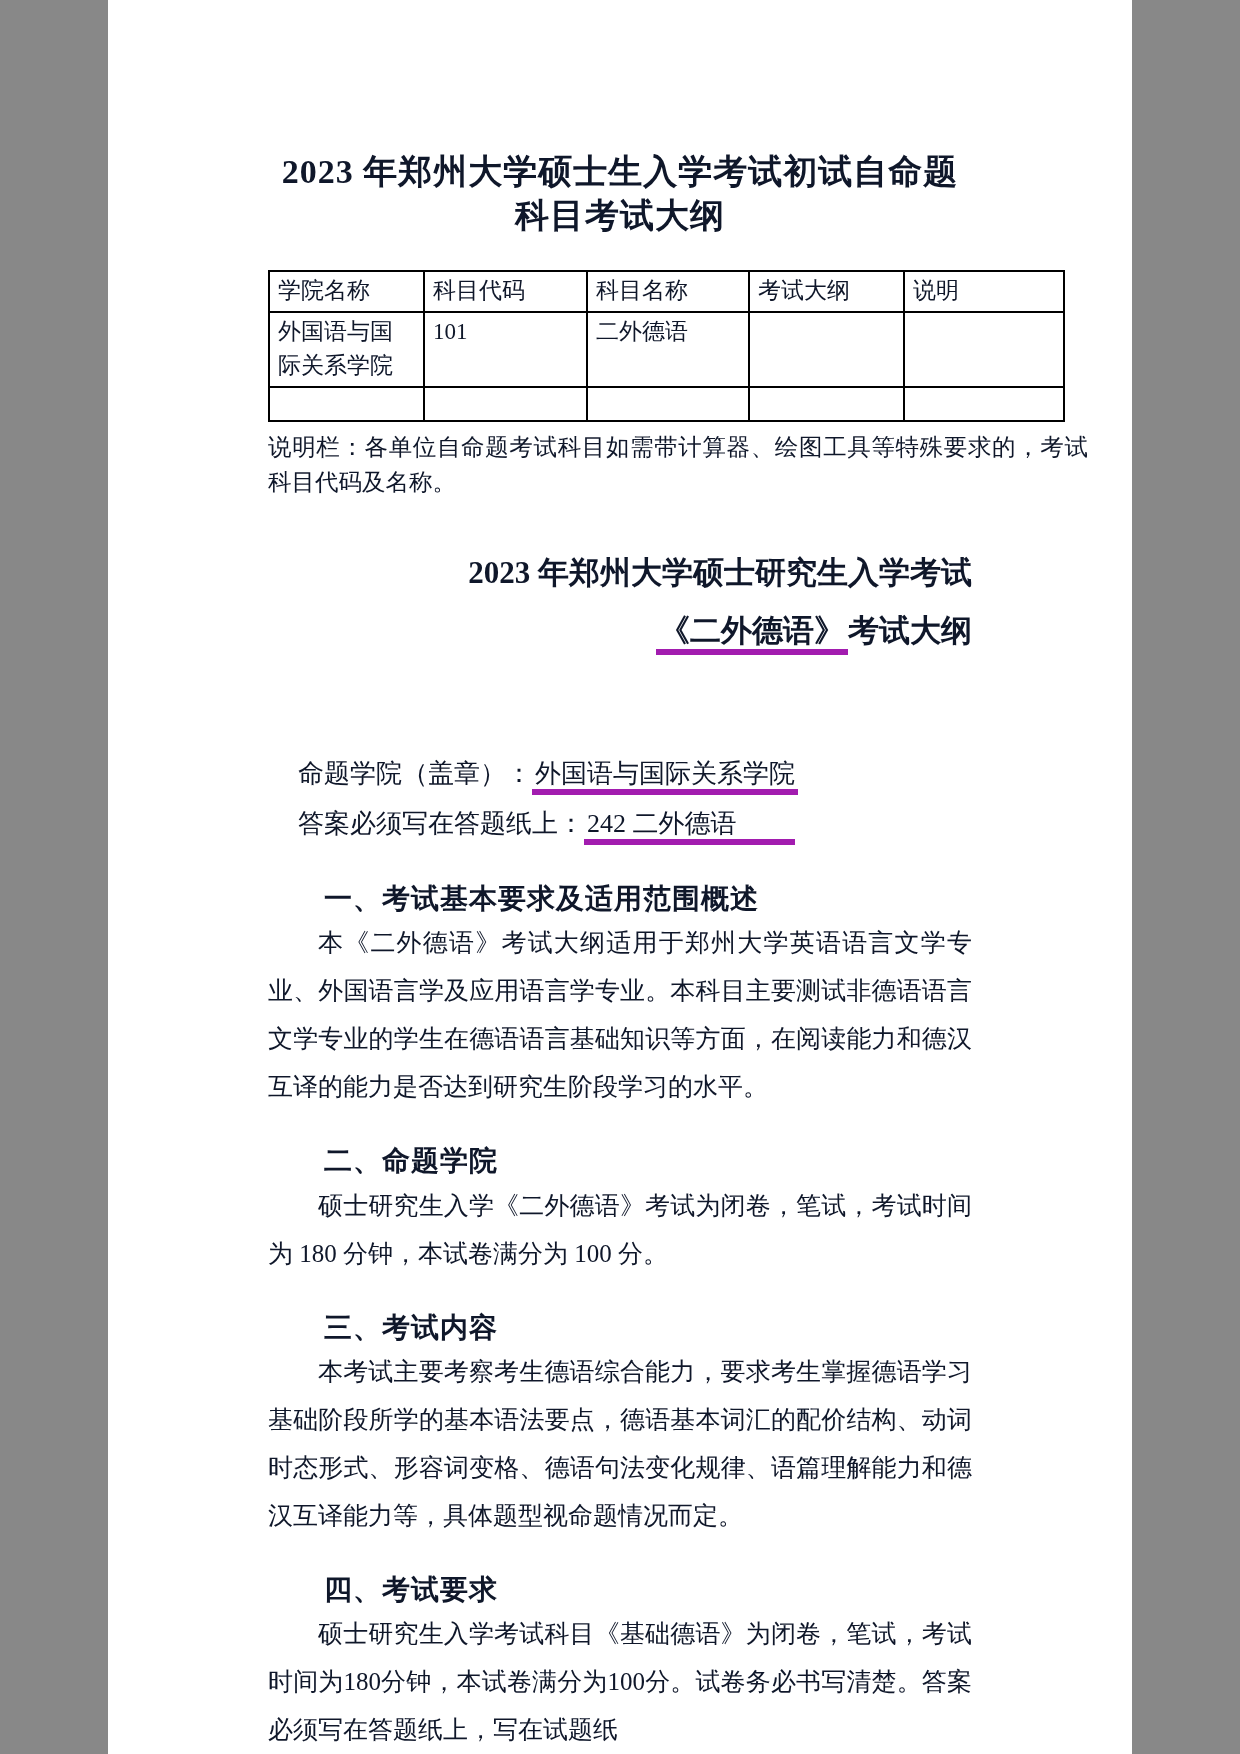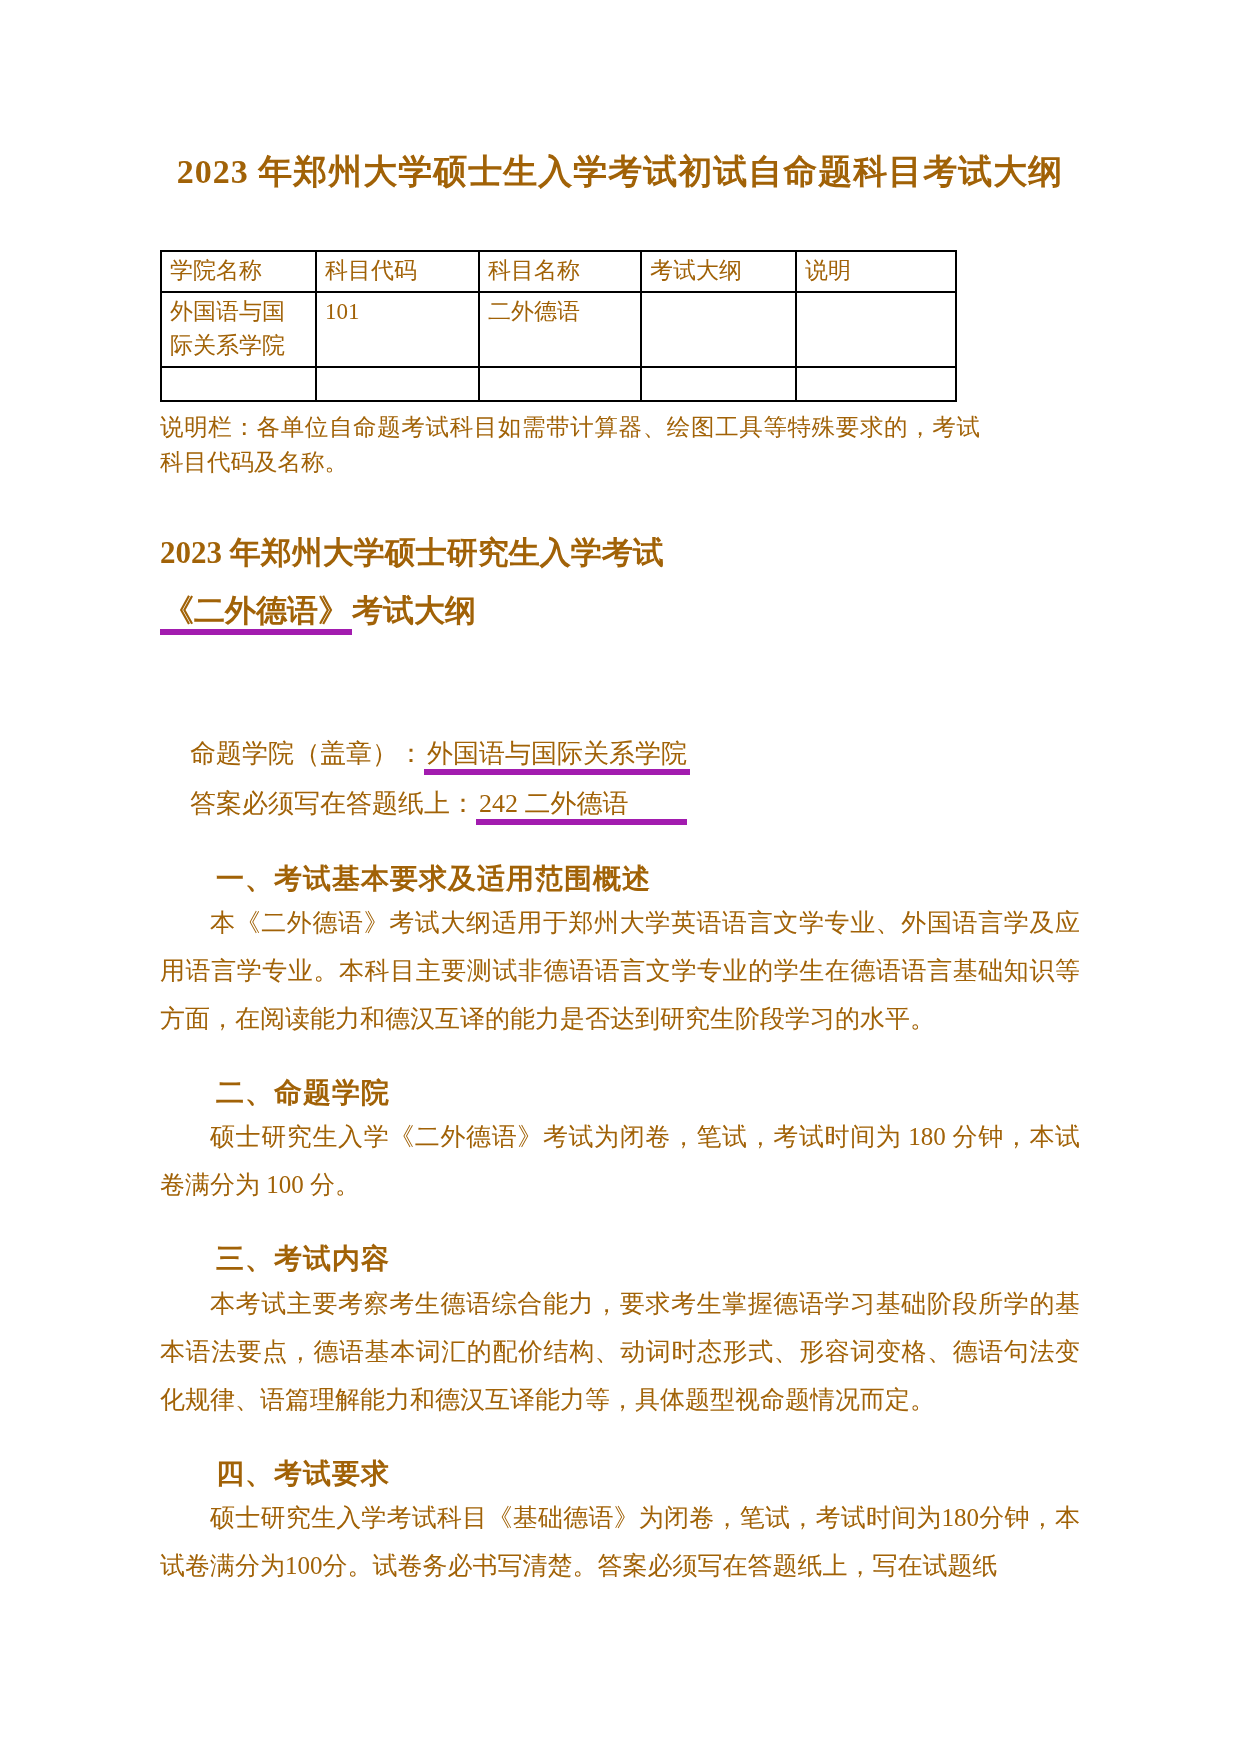--- a/index.html
+++ b/index.html
@@ -1,41 +1,41 @@
 <!DOCTYPE html>
 <html><head>
 <meta charset="utf-8">
 <style>
   html,body{margin:0;padding:0;background:#888;}
   .page{
-    width:1240px;height:1754px;background:#ffffff;color:#a16207;
+    width:1024px;height:1754px;background:#ffffff;color:#0f172a;
     position:relative;overflow:hidden;margin:0 auto;
     font-family:"Liberation Serif","DejaVu Serif",serif;
   }
   .content{padding:0 160px;}
   h1.doc-title{
     margin:150px 0 0 0;font-size:34px;font-weight:bold;
     text-align:center;letter-spacing:1px;line-height:1.3;
   }
   table.subject-table{
     border-collapse:collapse;table-layout:fixed;
-    width:795px;margin-top:56px;
+    width:795px;margin-top:32px;
   }
   table.subject-table th,table.subject-table td{
     border:2px solid #000;font-size:23px;font-weight:normal;
     text-align:left;vertical-align:top;padding:2px 8px;line-height:1.5;
   }
   tr.hdr-row{height:30px;}
   tr.data-row{height:72px;}
   tr.empty-row{height:34px;}
   p.note{
     margin:8px 0 0 0;font-size:23.5px;line-height:1.5;
     width:820px;text-align:justify;
   }
-  .subtitle{margin-top:44px;text-align:left;font-weight:bold;font-size:31px;line-height:1.85;}
+  .subtitle{margin-top:44px;text-align:right;font-weight:bold;font-size:31px;line-height:1.85;}
   .u{border-bottom:6px solid #a21caf;padding:0 3px 1px 3px;}
   .u-ext{padding-right:58px;}
   .meta{margin:90px 0 0 30px;font-size:26px;}
   .meta p{margin:0;line-height:1.92;}
   h2.sec-h{
     margin:32px 0 2px 0;padding-left:2em;
     font-size:28px;font-weight:bold;line-height:1.3;letter-spacing:1px;
   }
   p.para{
     margin:0;font-size:25px;line-height:1.92;

